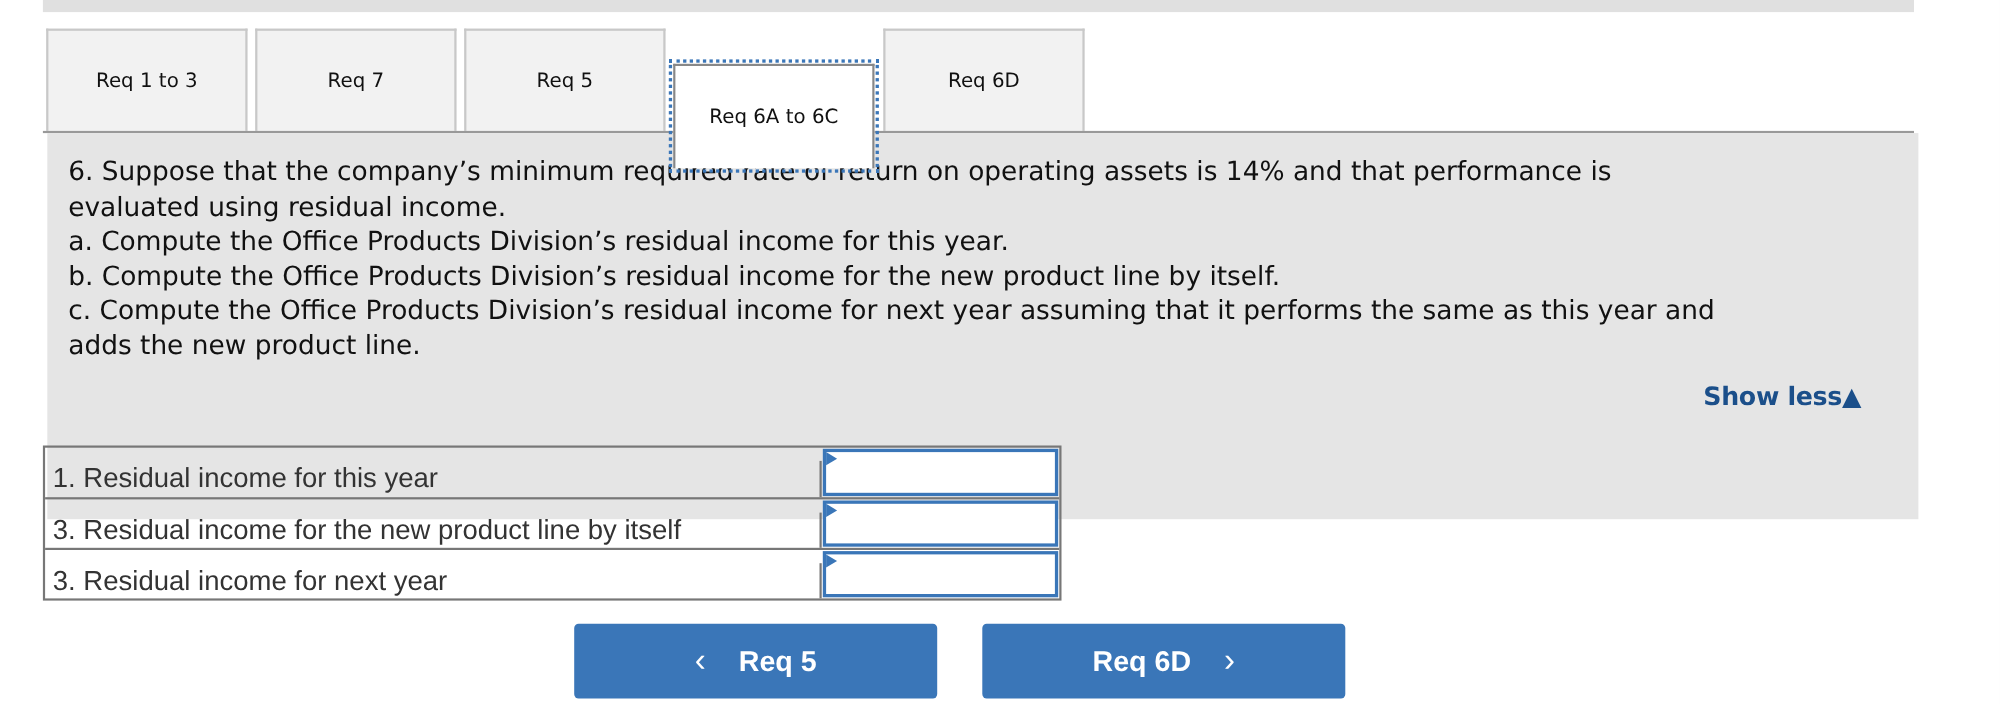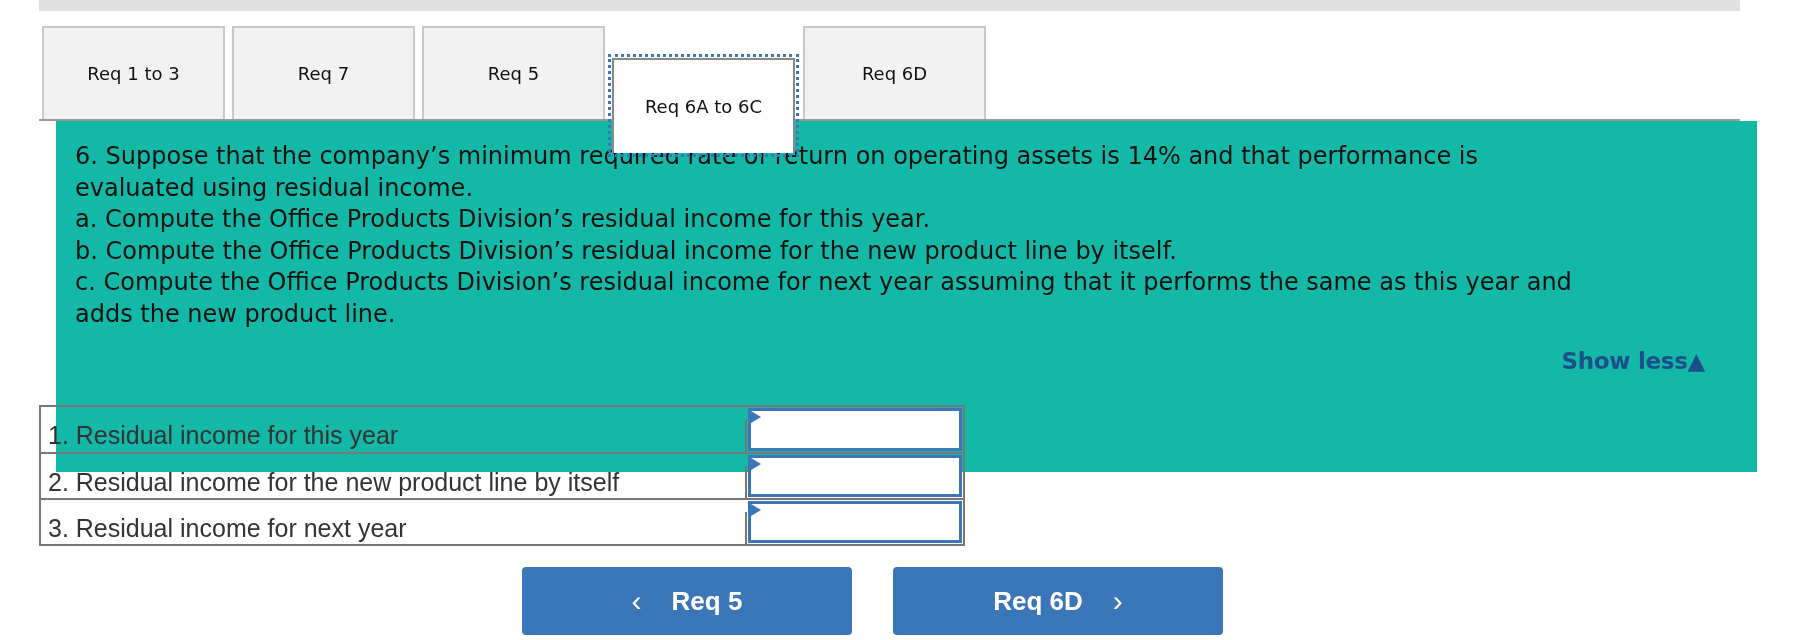--- a/index.html
+++ b/index.html
@@ -2,21 +2,21 @@
 <html><head>
 <meta charset="utf-8">
 <style>
   html, body { margin: 0; padding: 0; background: #ffffff; }
   body { width: 1818px; height: 640px; position: relative; overflow: hidden; font-family: "DejaVu Sans", sans-serif; }
   .topbar { position: absolute; left: 39px; top: 0; width: 1701px; height: 11px; background: #e0e0e0; }
   .tabs { position: absolute; left: 39px; top: 26px; width: 1701px; height: 95px; }
   .tabs-rule { position: absolute; left: 39px; top: 119px; width: 1701px; height: 2px; background: #999999; }
   .tab { position: absolute; top: 0; height: 93px; width: 183px; background: #f2f2f2; border: 2px solid #c8c8c8; border-bottom: none; box-sizing: border-box; display: flex; align-items: center; justify-content: center; font-size: 18px; color: #111; cursor: pointer; }
   .tab.active { background: #ffffff; border-color: #888888; height: 95px; z-index: 2; outline: 3px dotted #3a76b8; outline-offset: 1px; margin-top: 32px; }
-  .panel { position: absolute; left: 56px; top: 121px; width: 1701px; height: 351px; background: #14b8a6; }
+  .panel { position: absolute; left: 43px; top: 121px; width: 1701px; height: 351px; background: #e5e5e5; }
   .prompt { position: absolute; left: 19px; top: 20px; width: 1660px; font-size: 24px; line-height: 31.5px; color: #111; }
   .prompt div { white-space: nowrap; }
   .showless { position: absolute; right: 52px; top: 227px; font-size: 23px; font-weight: bold; color: #1b4f8a; cursor: pointer; letter-spacing: -0.3px; }
   .table { position: absolute; left: 39px; top: 405px; width: 926px; border: 2px solid #777777; box-sizing: border-box; border-collapse: collapse; }
   .row { display: flex; height: 46px; border-top: 2px solid #777777; box-sizing: border-box; }
   .row:first-child { border-top: none; height: 45px; }
   .row-label { width: 706px; border-right: 2px solid #777777; box-sizing: border-box; padding-left: 7px; font-family: "Liberation Sans", sans-serif; font-size: 25px; color: #333333; display: flex; align-items: center; margin-top: 12px; }
   .row-input { flex: 1; position: relative; padding: 1px; }
   .row-input input { width: 100%; height: 100%; box-sizing: border-box; border: 3px solid #3a76b8; outline: none; font-family: "Liberation Sans", sans-serif; font-size: 22px; padding: 0 8px; text-align: right; background: #fff; }
   .row-input .flag { position: absolute; left: 4px; top: 4px; width: 0; height: 0; border-top: 6px solid transparent; border-bottom: 6px solid transparent; border-left: 10px solid #3a76b8; }
@@ -65,21 +65,21 @@
 
 <div class="table">
   <div class="row">
     <div class="row-label">1. Residual income for this year</div>
     <div class="row-input">
       <input type="text" value="" style="">
       <span class="flag"></span>
     </div>
   </div>
   <div class="row">
-    <div class="row-label">2. Residual income for the new product line by itself</div>
+    <div class="row-label">3. Residual income for the new product line by itself</div>
     <div class="row-input">
       <input type="text" value="" style="">
       <span class="flag"></span>
     </div>
   </div>
   <div class="row">
     <div class="row-label">3. Residual income for next year</div>
     <div class="row-input">
       <input type="text" value="" style="">
       <span class="flag"></span>

